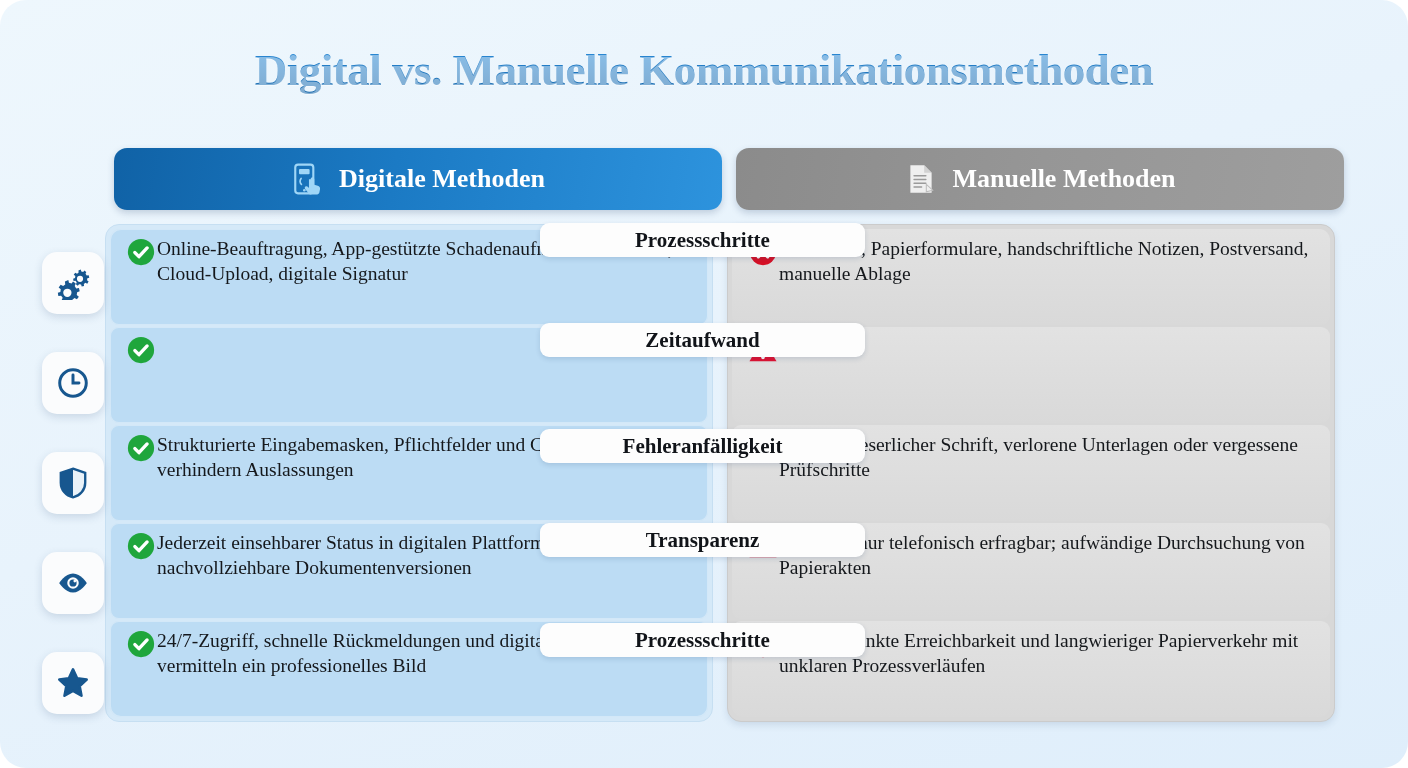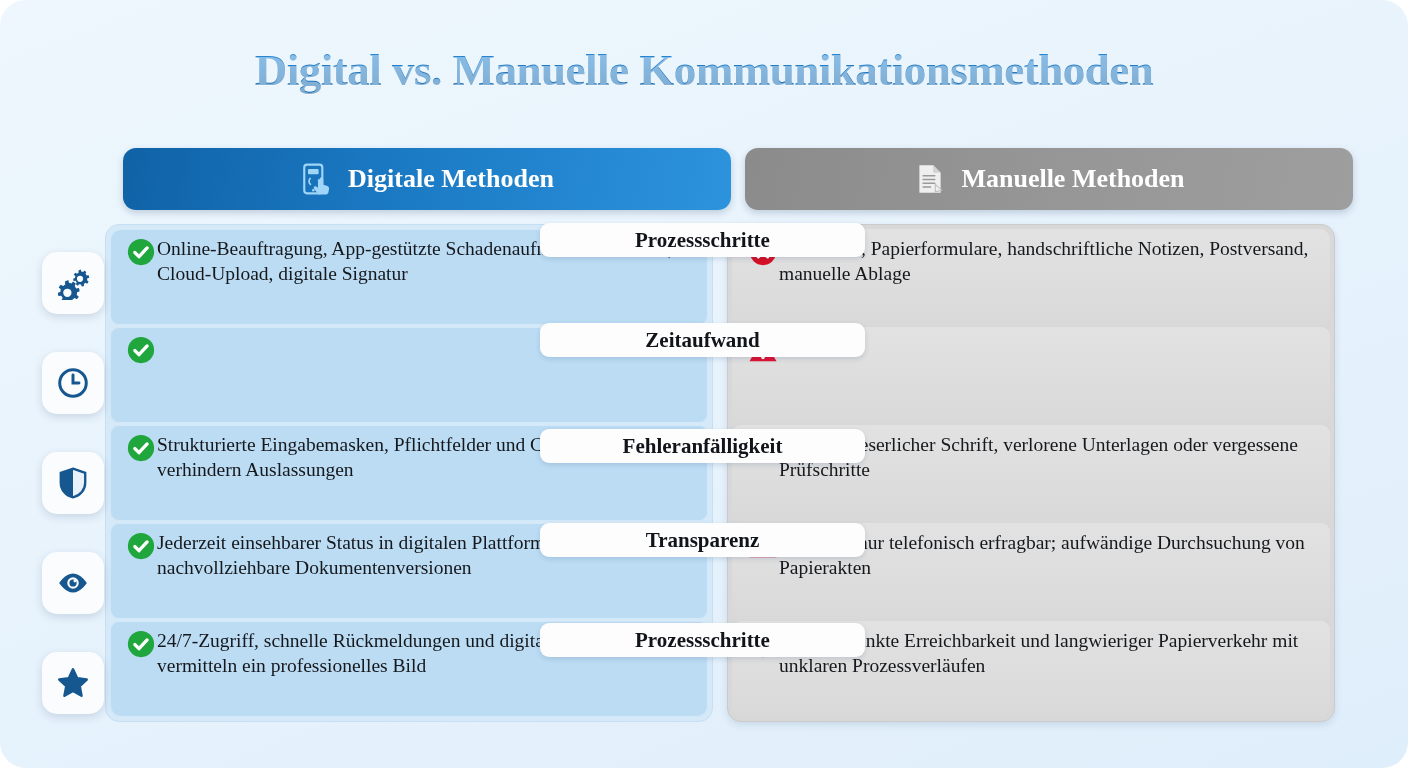--- a/index.html
+++ b/index.html
@@ -37,21 +37,21 @@
     -webkit-background-clip: text;
     background-clip: text;
     -webkit-text-fill-color: transparent;
     text-shadow: 0 1px 0 rgba(255,255,255,.45);
   }
 
   
   .headers {
     position: absolute;
     top: 148px;
-    left: 123px;
+    left: 114px;
     width: 1230px;
     height: 62px;
     display: flex;
     gap: 14px;
   }
   .col-head {
     flex: 1 1 0;
     border-radius: 13px;
     display: flex;
     align-items: center;

